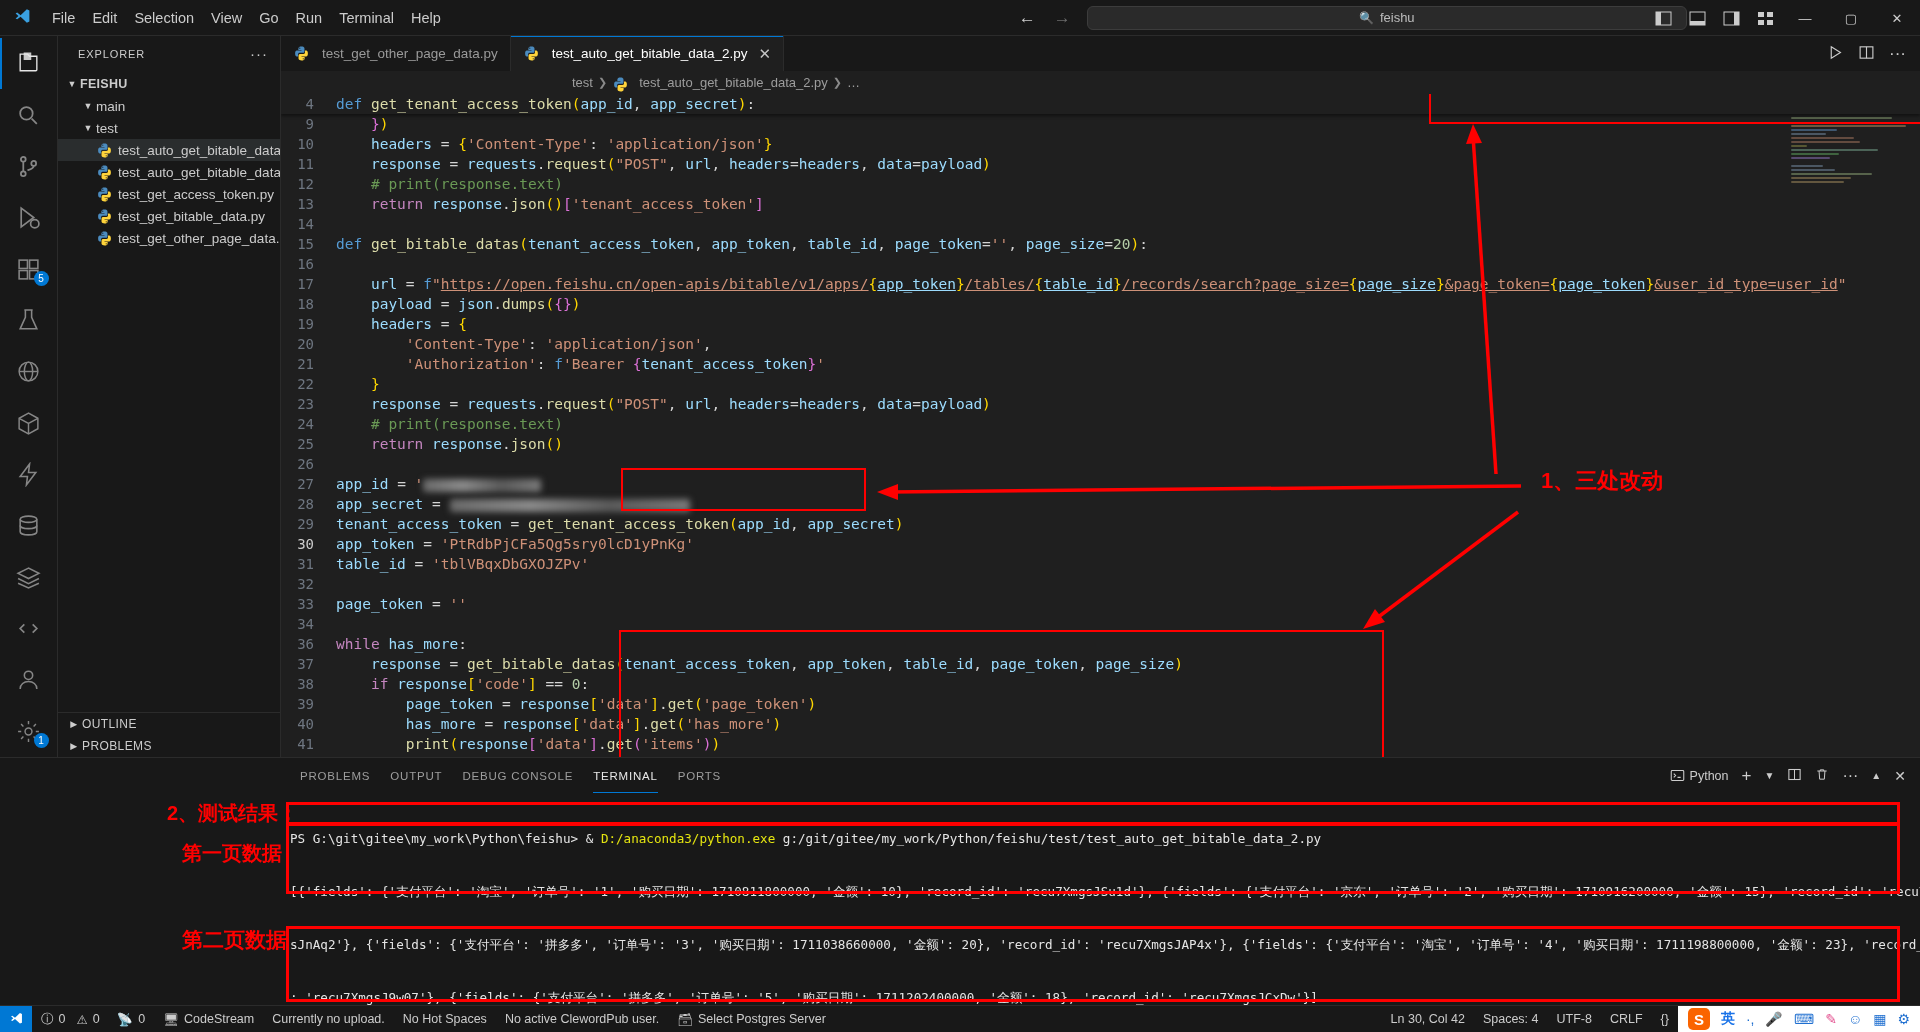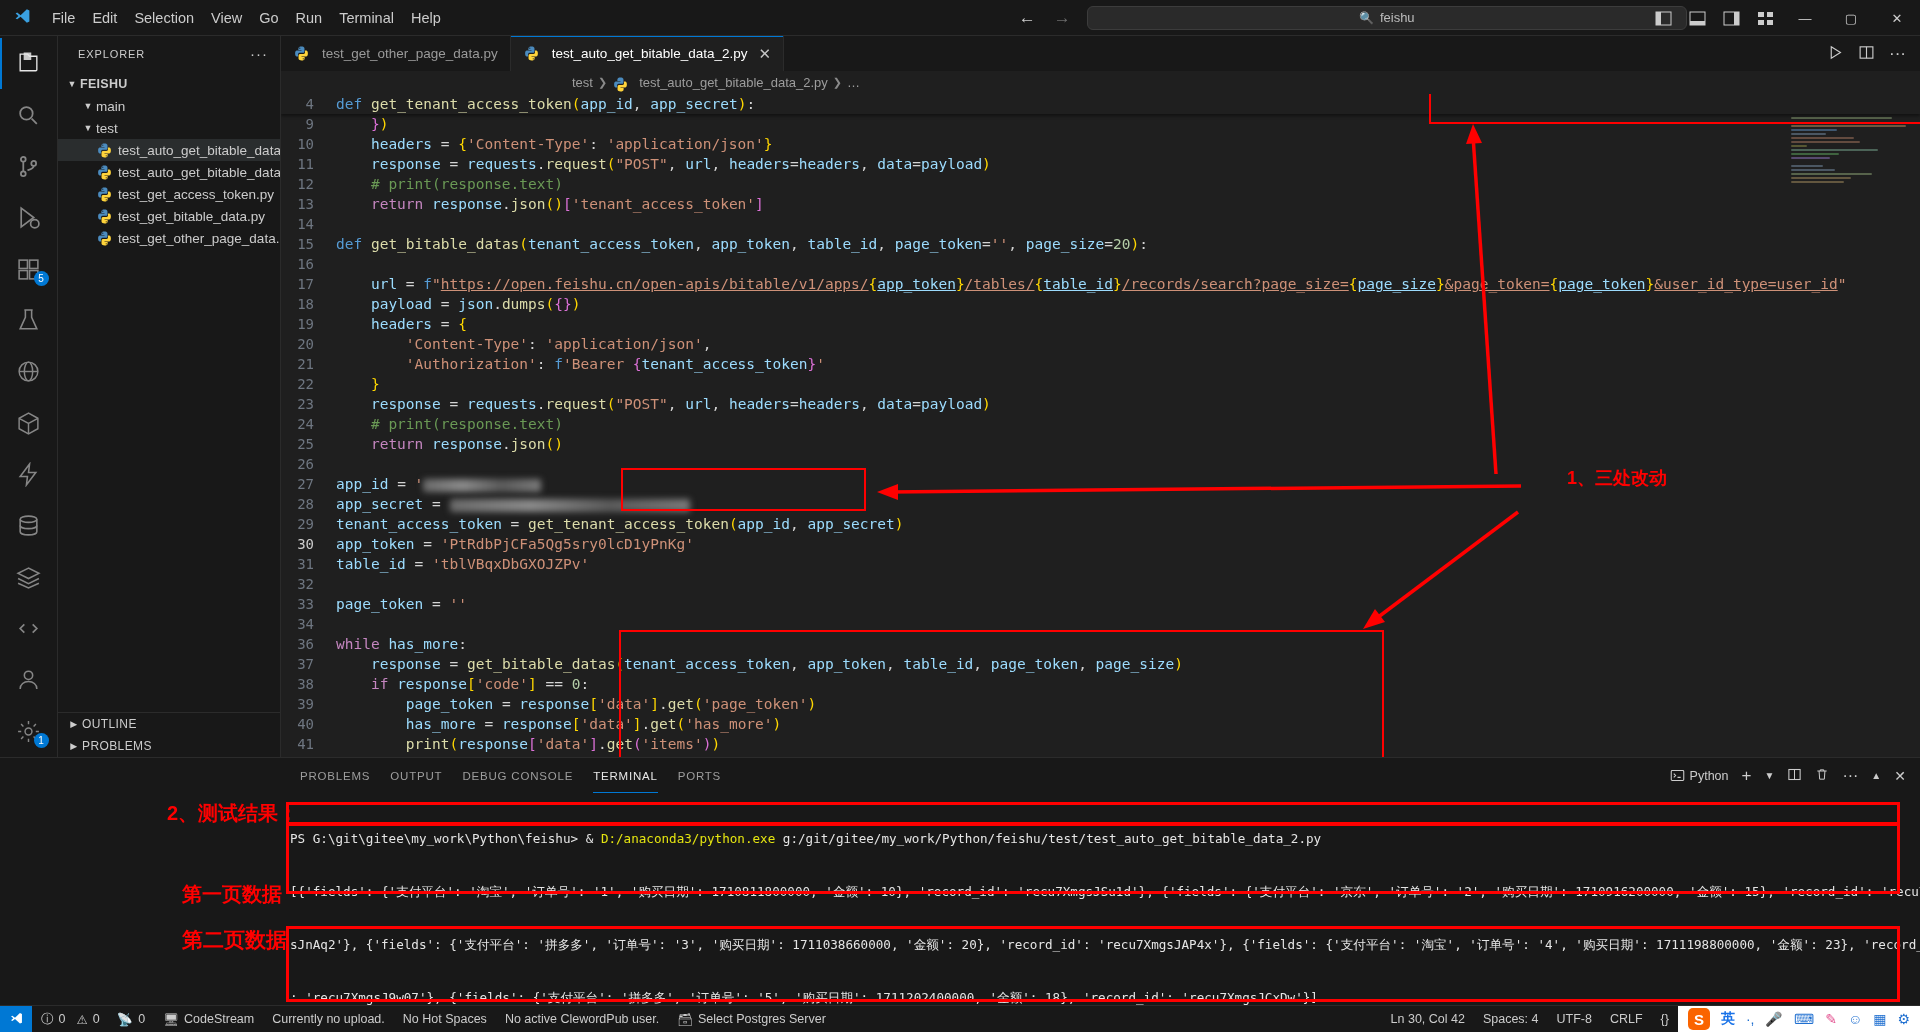--- a/index.html
+++ b/index.html
@@ -482,21 +482,21 @@
         <div class="redbox" style="left:338px;top:536px;width:765px;height:212px;"></div>
 
         <svg style="position:absolute;left:0;top:0;width:100%;height:100%;pointer-events:none;z-index:7;">
           <line x1="1215" y1="380" x2="1192" y2="42" stroke="#ff0000" stroke-width="3.5"></line>
           <polygon points="1192,30 1185,50 1201,49" fill="#ff0000"></polygon>
           <line x1="1240" y1="392" x2="608" y2="398" stroke="#ff0000" stroke-width="3.5"></line>
           <polygon points="596,398 617,390 617,406" fill="#ff0000"></polygon>
           <line x1="1237" y1="418" x2="1092" y2="527" stroke="#ff0000" stroke-width="3.5"></line>
           <polygon points="1082,535 1094,515 1104,528" fill="#ff0000"></polygon>
         </svg>
-        <div class="redtext" style="left:1286px;top:372px;font-size:18px;">1、三处改动</div>
+        <div class="redtext" style="left:1260px;top:372px;font-size:22px;">1、三处改动</div>
       </div>
     </div>
   </div>
 
   <div class="panel">
     <div class="panelhead">
       <div class="ptab">PROBLEMS</div>
       <div class="ptab">OUTPUT</div>
       <div class="ptab">DEBUG CONSOLE</div>
       <div class="ptab active">TERMINAL</div>
@@ -586,19 +586,19 @@
         <i>⌨</i>
         <i style="color:#e24a8b;">✎</i>
         <i>☺</i>
         <i>▦</i>
         <i>⚙</i>
       </div>
     </div>
   </div>
 
   <div class="redtext" style="left:167px;top:800px;font-size:20px;">2、测试结果：</div>
-  <div class="redtext" style="left:182px;top:840px;font-size:20px;margin-top:41px;">第一页数据</div>
+  <div class="redtext" style="left:182px;top:840px;font-size:20px;">第一页数据</div>
   <div class="redtext" style="left:182px;top:926px;font-size:21px;">第二页数据</div>
   <div class="redbox" style="left:286px;top:802px;width:1614px;height:24px;border-width:3px;"></div>
   <div class="redbox" style="left:286px;top:822px;width:1614px;height:72px;border-width:3px;"></div>
   <div class="redbox" style="left:286px;top:926px;width:1614px;height:76px;border-width:3px;"></div>
 
 </div>
 
 </body></html>

